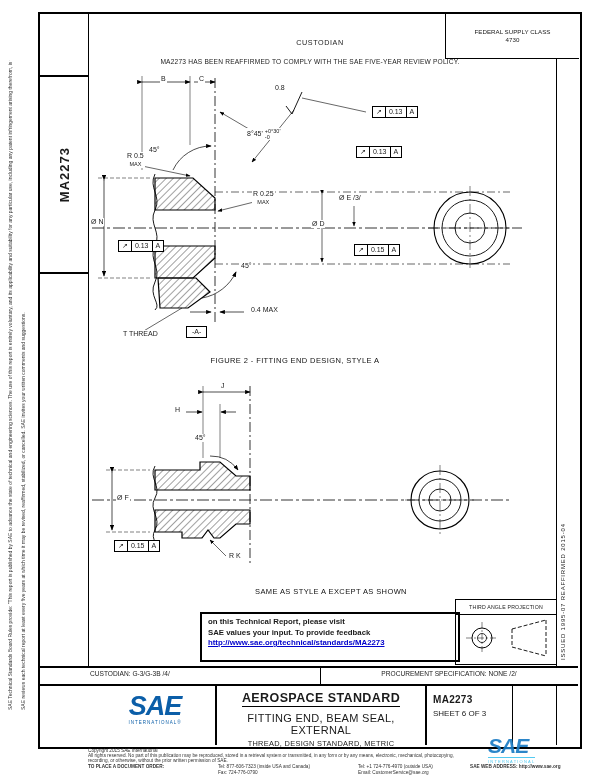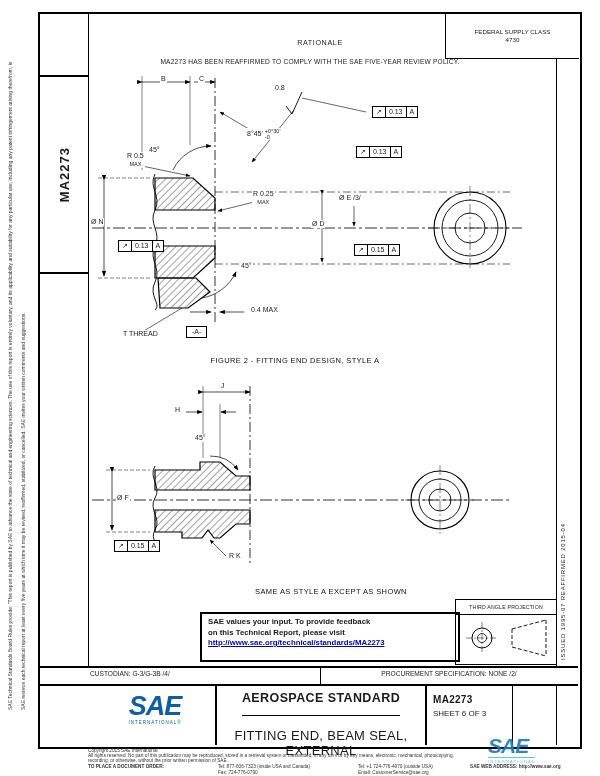--- a/index.html
+++ b/index.html
@@ -36,21 +36,21 @@
   </div>
 
   <div class="abs" style="left:445px;top:14px;width:133px;height:44px;border-left:1.5px solid #000;border-bottom:1.5px solid #000;display:flex;flex-direction:column;align-items:center;justify-content:center;font-size:6.2px;line-height:8px;">
     <span>FEDERAL SUPPLY CLASS</span>
     <span>4730</span>
   </div>
 
   <div class="frameline" style="left:556px;top:58px;width:1px;height:608px;"></div>
   <div class="abs vtext" style="left:560px;top:400px;height:260px;width:16px;font-size:6px;letter-spacing:.8px;color:#222;">ISSUED 1995-07      REAFFIRMED 2015-04</div>
 
-  <div class="abs" style="left:90px;top:38px;width:460px;text-align:center;font-size:7.2px;letter-spacing:.6px;">RATIONALE</div>
+  <div class="abs" style="left:90px;top:38px;width:460px;text-align:center;font-size:7.2px;letter-spacing:.6px;">CUSTODIAN</div>
   <div class="abs" style="left:90px;top:58px;width:440px;text-align:center;font-size:6.6px;letter-spacing:.2px;">MA2273 HAS BEEN REAFFIRMED TO COMPLY WITH THE SAE FIVE-YEAR REVIEW POLICY.</div>
 
   <div class="fig" style="left:90px;top:70px;width:470px;height:310px;">
     <svg width="470" height="310" viewBox="0 0 470 310">
       <defs>
         <pattern id="h1" width="5" height="5" patternUnits="userSpaceOnUse" patternTransform="rotate(45)">
           <line x1="0" y1="0" x2="0" y2="5" stroke="#444" stroke-width="1"></line>
         </pattern>
         <marker id="ar1" markerWidth="8" markerHeight="6" refX="7" refY="3" orient="auto">
           <path d="M0,0 L8,3 L0,6 z" fill="#000"></path>
@@ -204,22 +204,22 @@
     <span class="lbl" style="left:138px;top:172px;">R K</span>
     <div class="fcf" style="left:24px;top:160px;">
       <span>↗</span>
       <span>0.15</span>
       <span>A</span>
     </div>
     <div class="cap" style="left:0;top:207px;width:410px;text-align:center;margin-left:36px;">SAME AS STYLE A EXCEPT AS SHOWN</div>
   </div>
 
   <div class="abs" style="left:200px;top:612px;width:244px;height:40px;border:2.5px solid #000;padding:3px 6px;font-size:7.8px;font-weight:bold;line-height:10.5px;">
+    <div>on this Technical Report, please visit</div>
     <div>SAE values your input. To provide feedback</div>
-    <div>on this Technical Report, please visit</div>
     <a class="link" href="#">http://www.sae.org/technical/standards/MA2273</a>
   </div>
 
   <div class="abs" style="left:455px;top:599px;width:100px;height:64px;border:1.2px solid #000;">
     <div style="border-bottom:1.2px solid #000;height:14px;display:flex;align-items:center;justify-content:center;font-size:5.2px;letter-spacing:.2px;">THIRD ANGLE PROJECTION</div>
     <svg width="98" height="47" viewBox="0 0 98 47" style="position:static;display:block;">
       <circle cx="26" cy="23" r="10" fill="none" stroke="#000" stroke-width="1"></circle>
       <circle cx="26" cy="23" r="4.5" fill="none" stroke="#000" stroke-width="0.8"></circle>
       <line x1="10" y1="23" x2="42" y2="23" stroke="#000" stroke-width="0.5" stroke-dasharray="6 2 2 2"></line>
       <line x1="26" y1="7" x2="26" y2="39" stroke="#000" stroke-width="0.5" stroke-dasharray="6 2 2 2"></line>
@@ -240,22 +240,23 @@
   <div class="frameline" style="left:425px;top:684px;width:1.5px;height:61px;"></div>
   <div class="frameline" style="left:512px;top:684px;width:1px;height:61px;"></div>
   <div class="frameline" style="left:556px;top:684px;width:1px;height:61px;"></div>
 
   <div class="abs" style="left:110px;top:692px;width:90px;text-align:center;">
     <div style="font-size:27px;font-weight:bold;font-style:italic;color:#0b5ea8;line-height:28px;letter-spacing:-1px;">SAE</div>
     <div style="font-size:4.5px;color:#0b5ea8;letter-spacing:1px;">INTERNATIONAL®</div>
   </div>
 
   <div class="abs" style="left:217px;top:688px;width:208px;text-align:center;">
-    <div style="display:inline-block;font-size:12.5px;font-weight:bold;letter-spacing:.4px;border-bottom:1.5px solid #000;padding-bottom:10px;">AEROSPACE STANDARD</div>
-    <div style="font-size:13px;margin-top:12px;letter-spacing:.3px;">FITTING END, BEAM SEAL, EXTERNAL</div>
+    <div style="display:inline-block;font-size:12.5px;font-weight:bold;letter-spacing:.4px;border-bottom:1.5px solid #000;padding-bottom:1px;">AEROSPACE STANDARD</div>
+    <div style="font-size:11px;margin-top:5px;letter-spacing:.3px;">FITTING END, BEAM SEAL, EXTERNAL</div>
+    <div style="font-size:7.4px;margin-top:3px;letter-spacing:.3px;">THREAD, DESIGN STANDARD, METRIC</div>
   </div>
 
   <div class="abs" style="left:433px;top:694px;">
     <div style="font-size:10px;font-weight:bold;letter-spacing:.3px;">MA2273</div>
     <div style="font-size:8px;margin-top:4px;">SHEET 6 OF 3</div>
   </div>
 
   <div class="abs smalltext" style="left:88px;top:748px;">Copyright 2015 SAE International</div>
   <div class="abs smalltext" style="left:88px;top:753px;width:480px;">All rights reserved. No part of this publication may be reproduced, stored in a retrieval system or transmitted, in any form or by any means, electronic, mechanical, photocopying,</div>
   <div class="abs smalltext" style="left:88px;top:758px;width:480px;">recording, or otherwise, without the prior written permission of SAE.</div>

